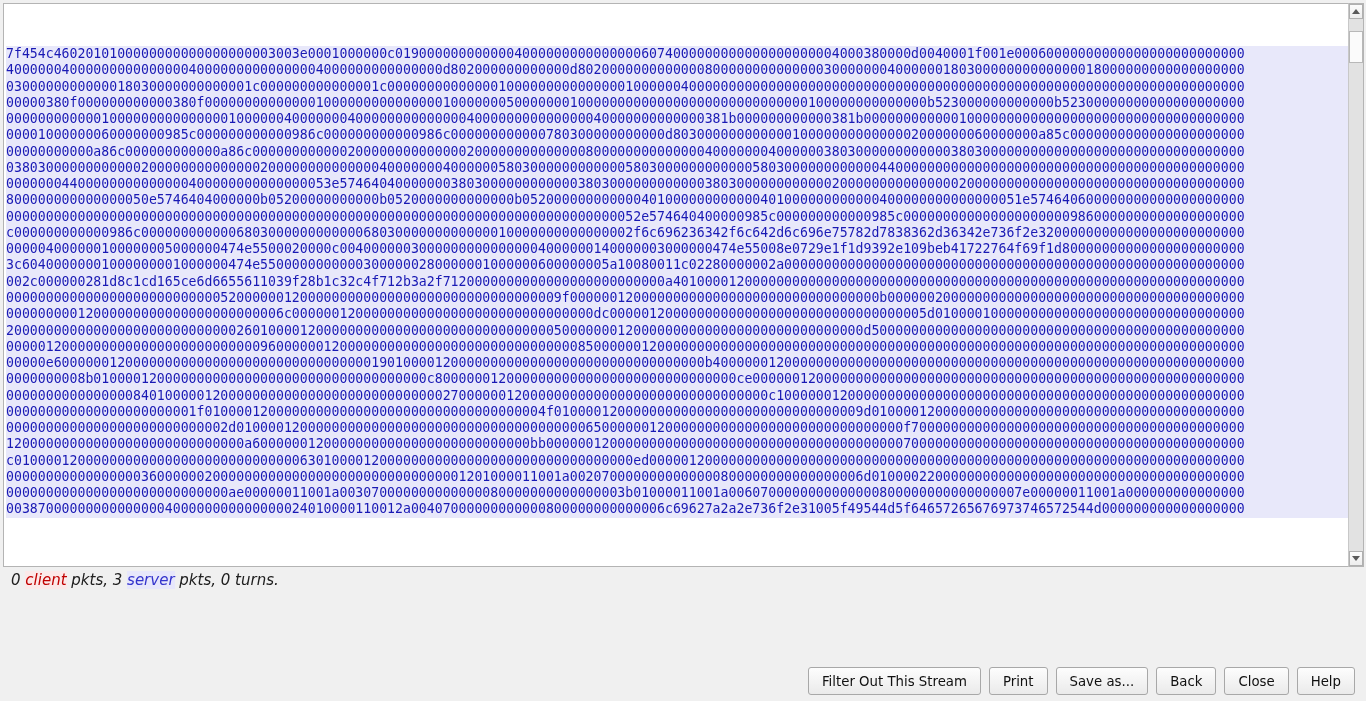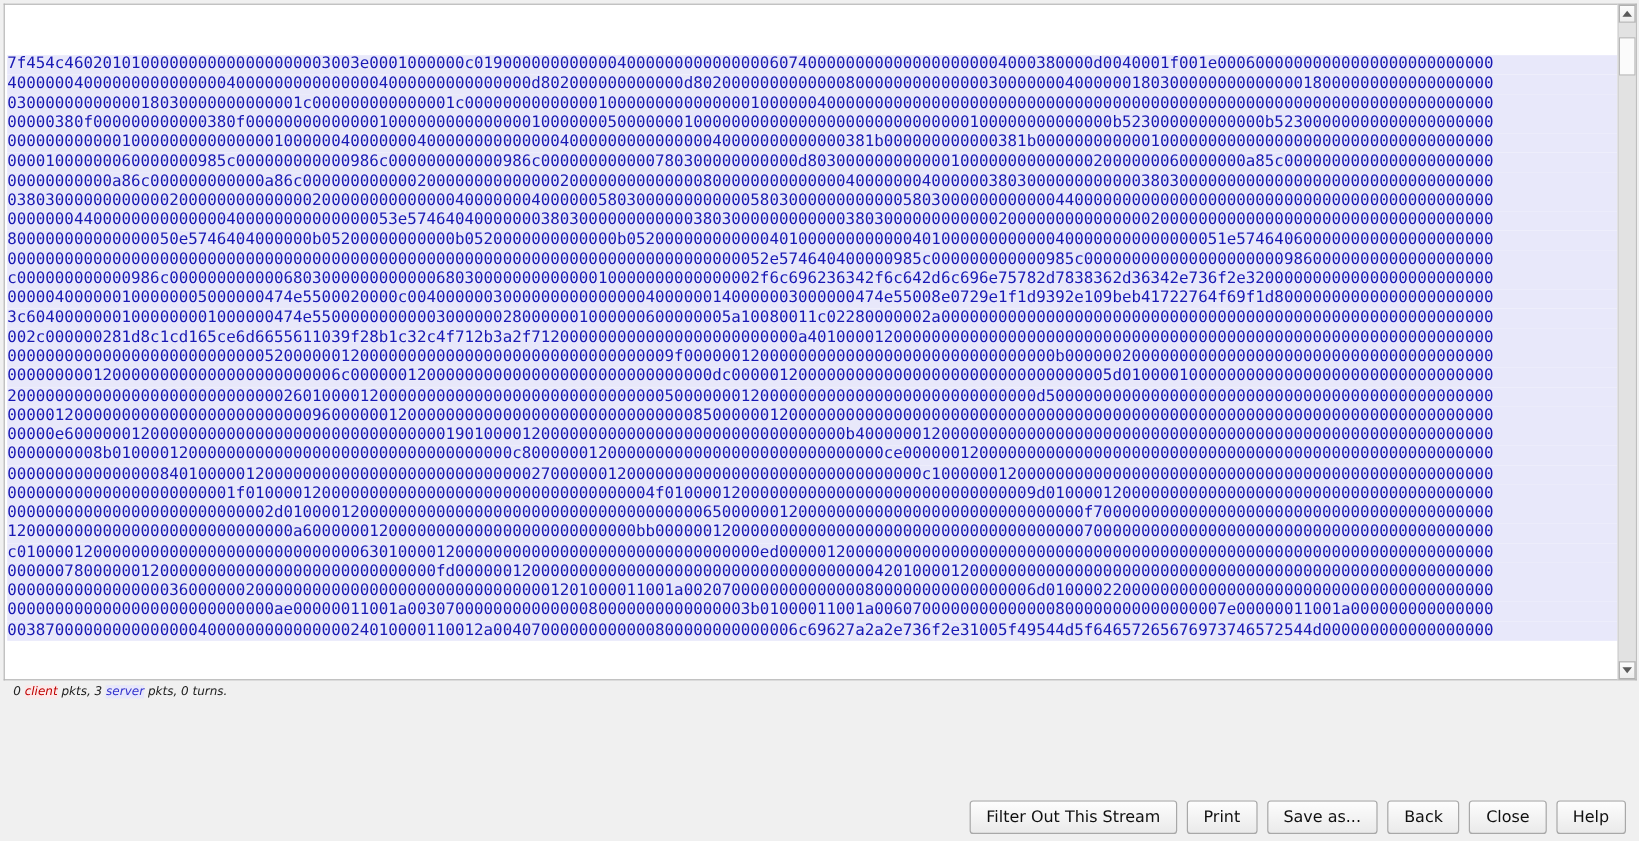--- a/index.html
+++ b/index.html
@@ -95,21 +95,21 @@
     top: 12px; height: 32px;
     background: #fbfbfb;
     border: 1px solid #b8b8b8;
     box-sizing: border-box;
   }
 
   
   .status-line {
     position: absolute;
     left: 11px; top: 571px;
-    font-size: 10px;
+    font-size: 15px;
     font-style: italic;
     color: #202020;
     white-space: nowrap;
   }
   .tok-client { color: #c00000; background: #fbe9e9; }
   .tok-server { color: #3333cc; background: #e7e7fb; }
 
   
   .ctl-row {
     position: absolute;
@@ -178,21 +178,20 @@
           <div class="hexline">00000000012000000000000000000000006c00000012000000000000000000000000000000dc0000012000000000000000000000000000000005d010000100000000000000000000000000000000</div>
           <div class="hexline">200000000000000000000000000002601000012000000000000000000000000000000500000001200000000000000000000000000000d50000000000000000000000000000000000000000000000</div>
           <div class="hexline">000001200000000000000000000000009600000012000000000000000000000000000000850000001200000000000000000000000000000000000000000000000000000000000000000000000000</div>
           <div class="hexline">00000e6000000120000000000000000000000000000000190100001200000000000000000000000000000000b4000000120000000000000000000000000000000000000000000000000000000000</div>
           <div class="hexline">0000000008b010000120000000000000000000000000000000000c80000001200000000000000000000000000000ce00000012000000000000000000000000000000000000000000000000000000</div>
           <div class="hexline">000000000000000084010000012000000000000000000000000000027000000120000000000000000000000000000000c10000001200000000000000000000000000000000000000000000000000</div>
           <div class="hexline">000000000000000000000001f0100001200000000000000000000000000000000004f010000120000000000000000000000000000009d01000012000000000000000000000000000000000000000</div>
           <div class="hexline">0000000000000000000000000002d010000120000000000000000000000000000000000006500000012000000000000000000000000000000f700000000000000000000000000000000000000000</div>
           <div class="hexline">120000000000000000000000000000a60000001200000000000000000000000000bb0000001200000000000000000000000000000000000007000000000000000000000000000000000000000000</div>
           <div class="hexline">c010000120000000000000000000000000000630100001200000000000000000000000000000000ed000001200000000000000000000000000000000000000000000000000000000000000000000</div>
-          <div class="hexline">000000780000001200000000000000000000000000000fd0000001200000000000000000000000000000000000042010000120000000000000000000000000000000000000000000000000000000</div>
           <div class="hexline">0000000000000000036000000200000000000000000000000000000001201000011001a0020700000000000000800000000000000006d01000022000000000000000000000000000000000000000</div>
           <div class="hexline">0000000000000000000000000000ae00000011001a003070000000000000080000000000000003b01000011001a0060700000000000000800000000000000007e00000011001a000000000000000</div>
           <div class="hexline">00387000000000000000400000000000000024010000110012a00407000000000000800000000000006c69627a2a2e736f2e31005f49544d5f64657265676973746572544d000000000000000000</div>
         </div>
     </div>
 
     <div class="vscroll">
       <div class="sb-btn up">
         <span class="sb-arrow up"></span>
       </div>

